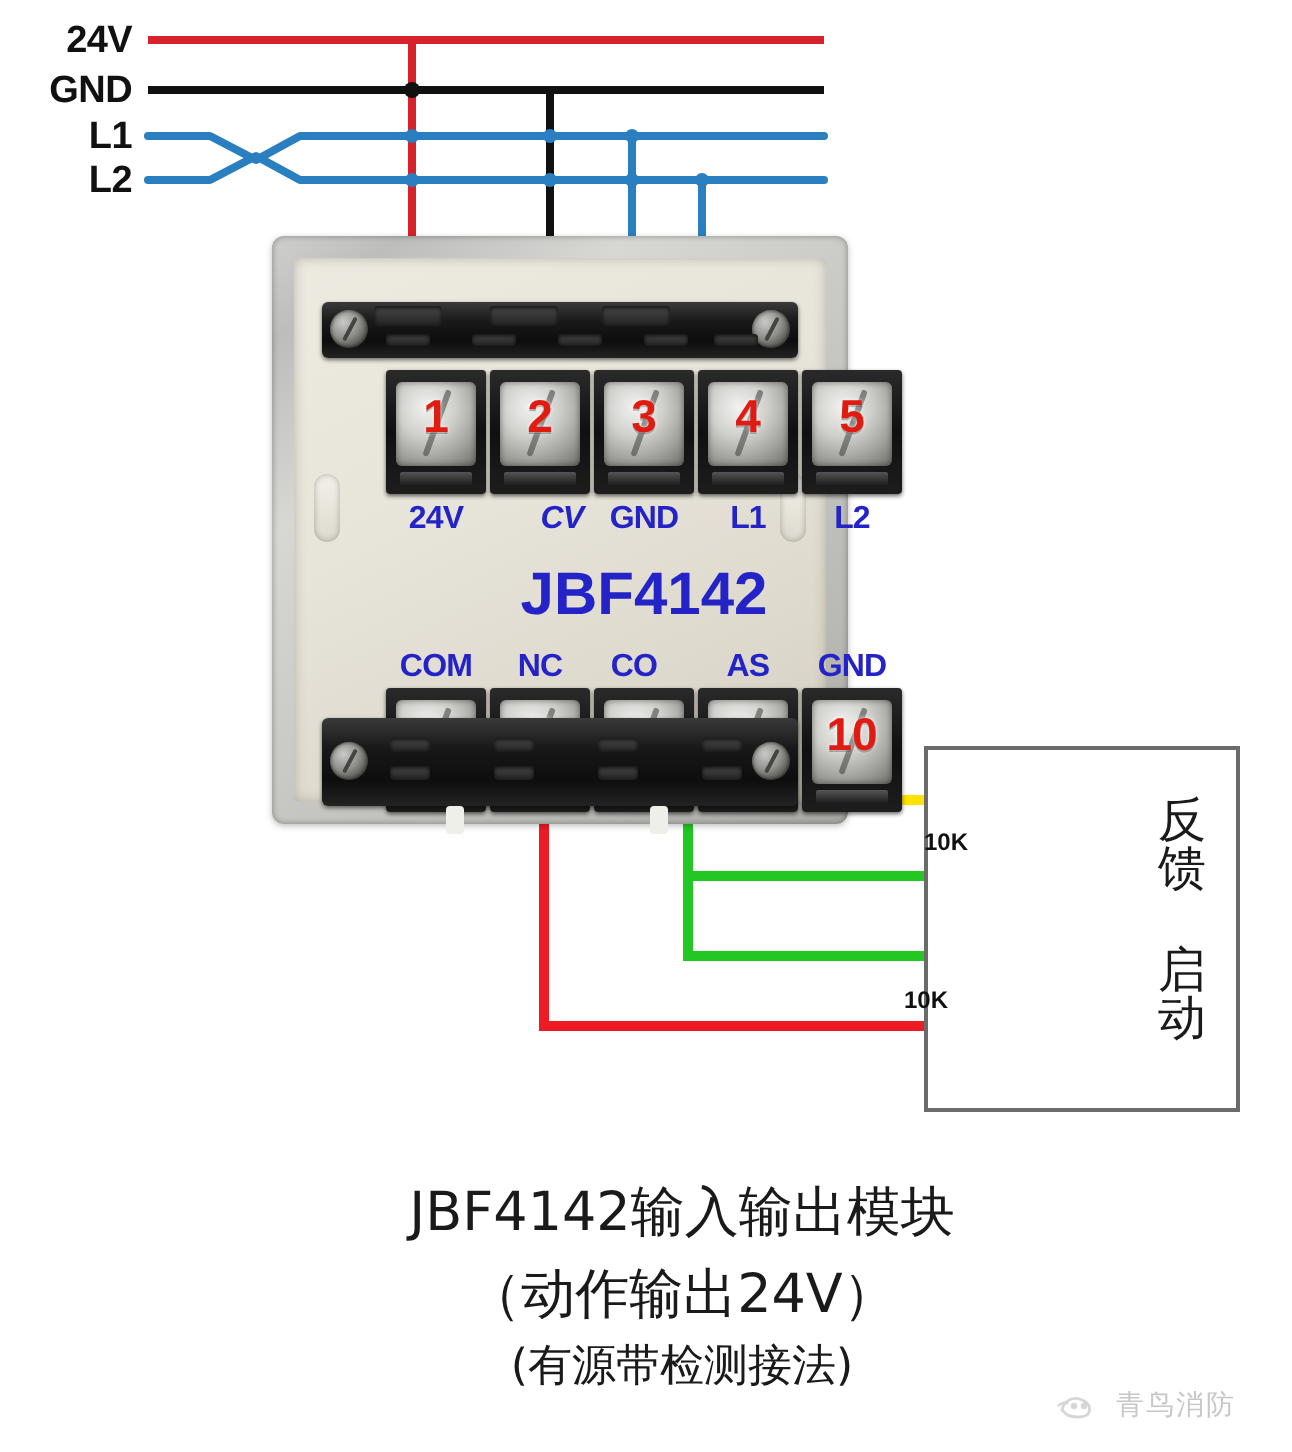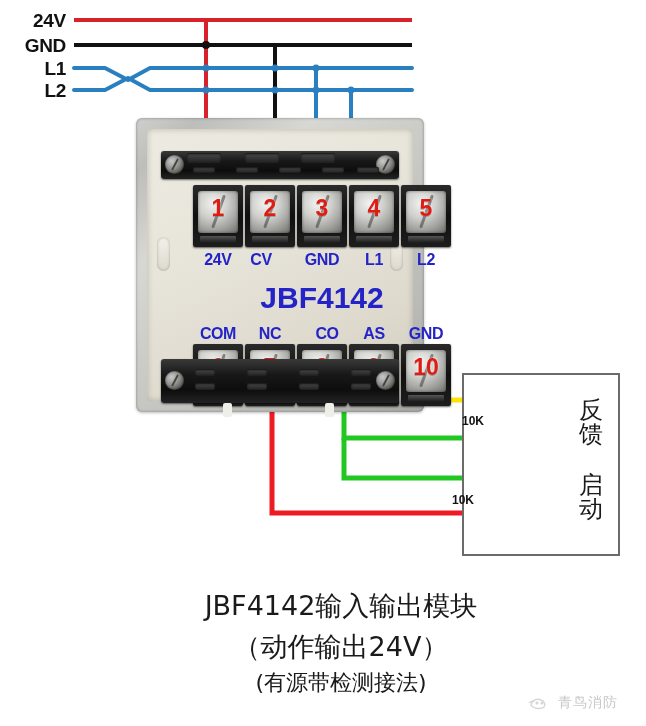--- a/index.html
+++ b/index.html
@@ -251,30 +251,30 @@
 
       </div>
 
       <div class="term" style="left:254px;top:56px;">
         <div class="cap"></div>
         <div class="num">5</div>
         <div class="foot"></div>
       </div>
 
       <div class="termlabel" style="left:41px;top:122px;width:60px;">24V</div>
-      <div class="termlabel" style="left:84px;top:122px;width:60px;">CV</div>
+      <div class="termlabel" style="left:104px;top:122px;width:60px;font-style:italic;">CV</div>
       <div class="termlabel" style="left:145px;top:122px;width:60px;">GND</div>
       <div class="termlabel" style="left:197px;top:122px;width:60px;">L1</div>
       <div class="termlabel" style="left:249px;top:122px;width:60px;">L2</div>
 
       <div class="modelname" style="top:152px;left:-11px;">JBF4142</div>
 
       <div class="termlabel" style="left:41px;top:196px;width:60px;">COM</div>
       <div class="termlabel" style="left:93px;top:196px;width:60px;">NC</div>
-      <div class="termlabel" style="left:150px;top:196px;width:60px;">CO</div>
+      <div class="termlabel" style="left:140px;top:196px;width:60px;">CO</div>
       <div class="termlabel" style="left:197px;top:196px;width:60px;">AS</div>
       <div class="termlabel" style="left:249px;top:196px;width:60px;">GND</div>
 
       <div class="term" style="left:46px;top:215px;">
         <div class="cap"></div>
         <div class="num">6</div>
         <div class="foot"></div>
       </div>
       <div class="term" style="left:98px;top:215px;">
         <div class="cap"></div>

